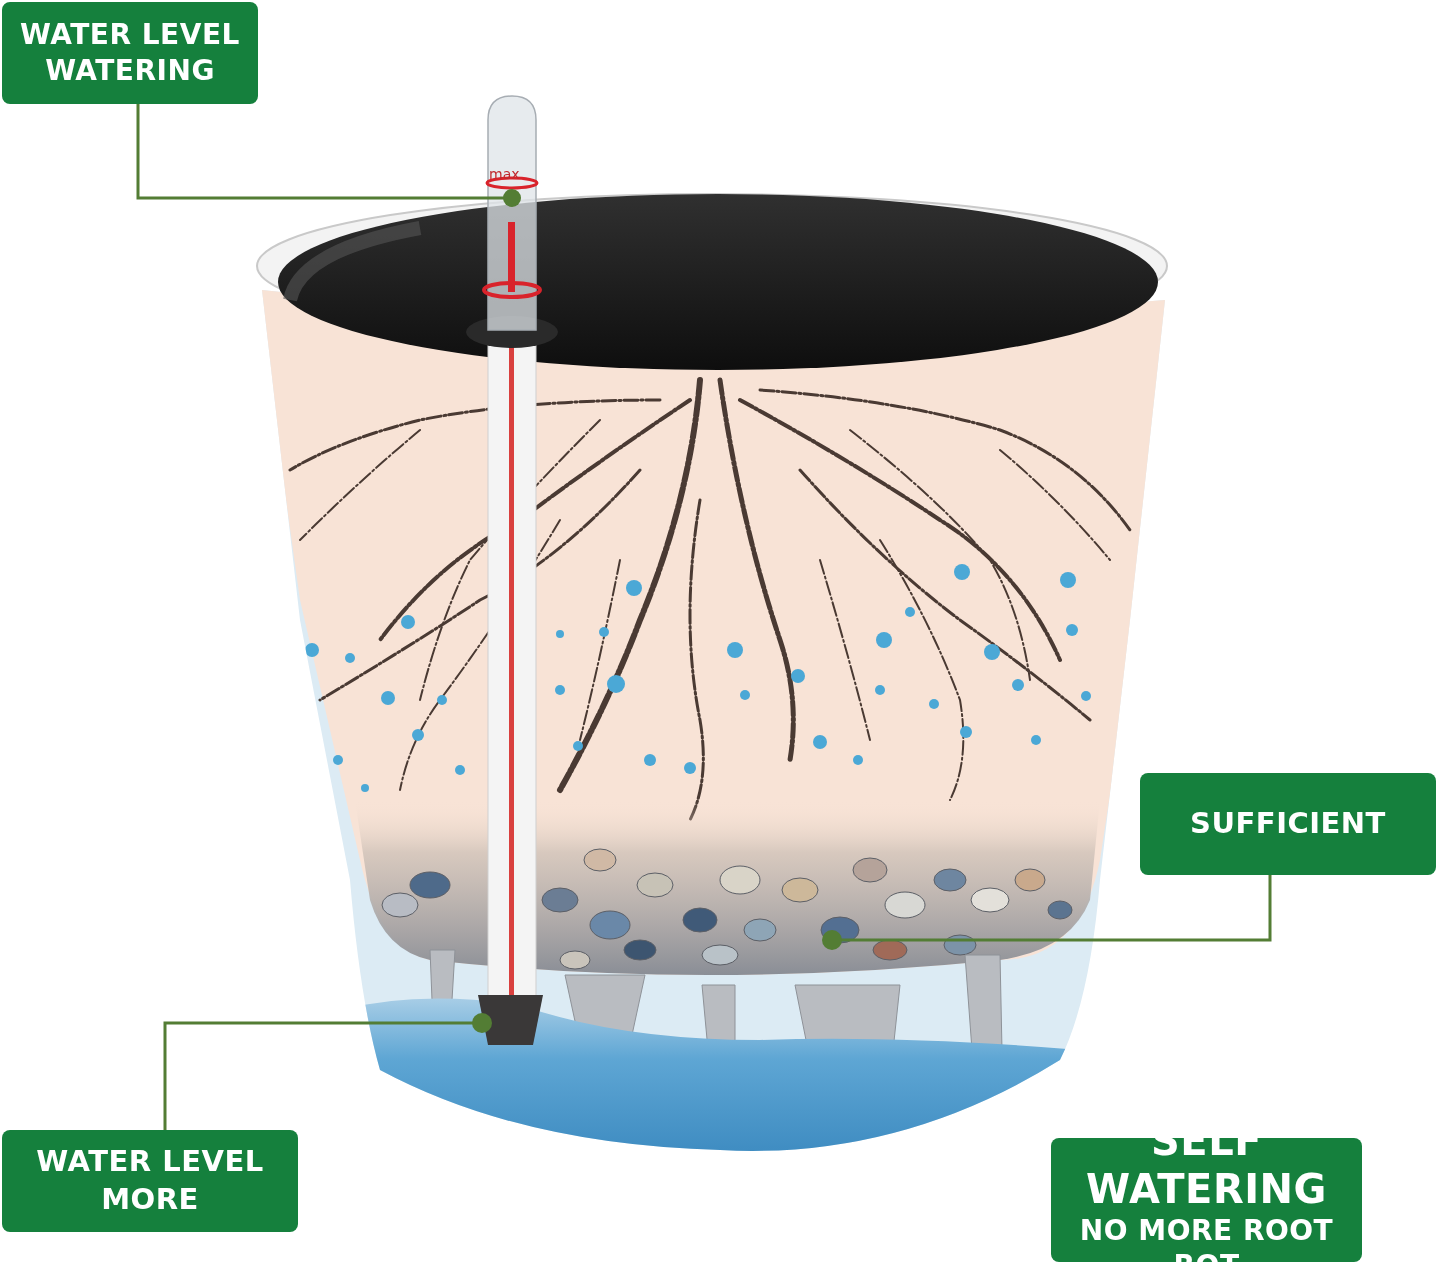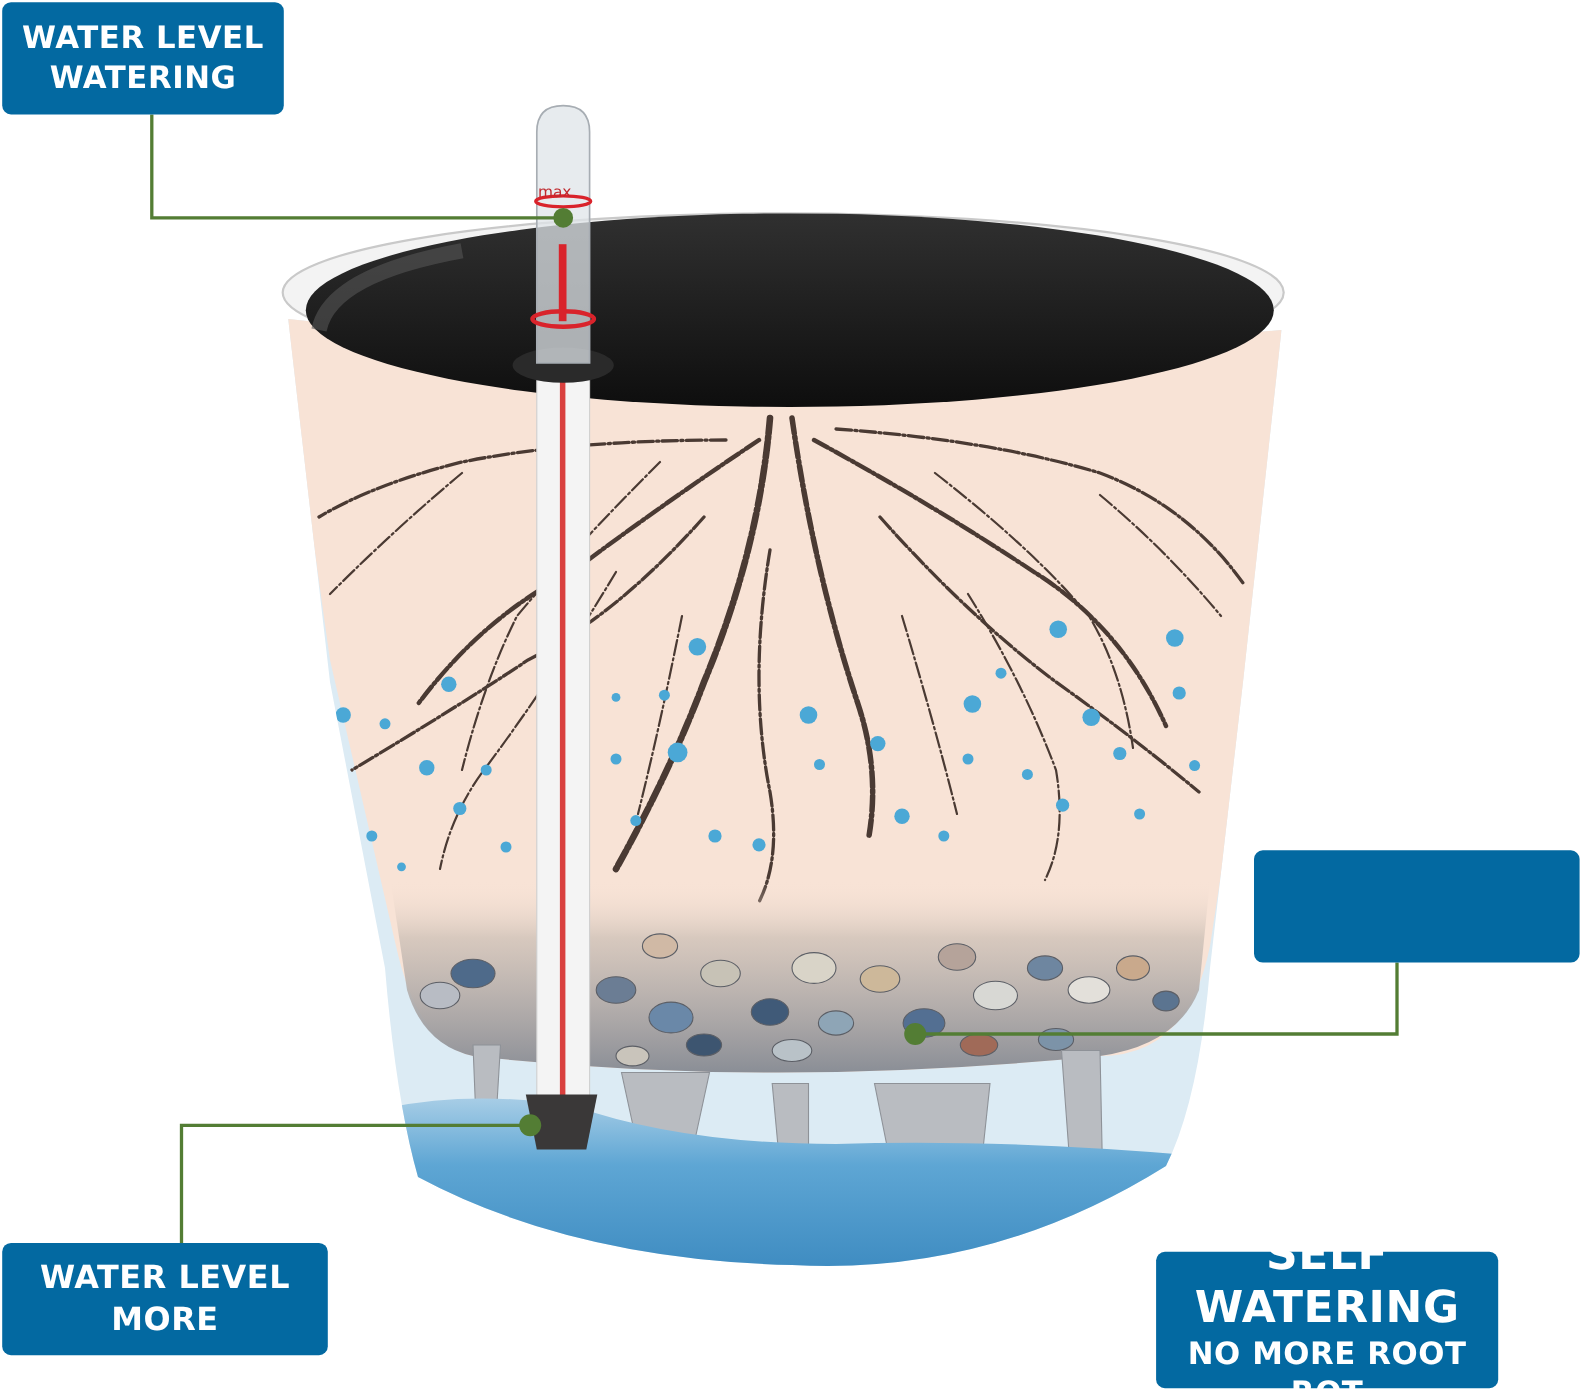--- a/index.html
+++ b/index.html
@@ -1,18 +1,18 @@
 <!DOCTYPE html>
 <html><head>
 <meta charset="utf-8">
 <style>
   html, body { margin:0; padding:0; background:#ffffff; }
   body { width:1445px; height:1266px; position:relative; overflow:hidden; font-family:"DejaVu Sans", sans-serif; }
   .label {
-    position:absolute; background:#0369a1; color:#ffffff; border-radius:8px;
+    position:absolute; background:#15803d; color:#ffffff; border-radius:8px;
     display:flex; flex-direction:column; align-items:center; justify-content:center;
     font-weight:bold; text-align:center; letter-spacing:0.5px;
   }
   .label span { display:block; line-height:1.3; }
   .lbl-indicator { left:2px; top:2px; width:256px; height:102px; font-size:28px; }
   .lbl-supply { left:1140px; top:773px; width:296px; height:102px; font-size:29px; }
   .lbl-shaft { left:2px; top:1130px; width:296px; height:102px; font-size:29px; }
   .lbl-self { left:1051px; top:1138px; width:311px; height:124px; }
   .lbl-self .big { font-size:40px; line-height:1.2; }
   .lbl-self .small { font-size:28px; line-height:1.25; }
@@ -170,20 +170,21 @@
     <circle cx="482" cy="1023" r="10"></circle>
   </g>
 </svg>
 
 <div class="label lbl-indicator">
   <span>WATER LEVEL</span>
   <span>WATERING</span>
 </div>
 
 <div class="label lbl-supply">
+  <span>SUFFICIENT</span>
 </div>
 
 <div class="label lbl-shaft">
   <span>WATER LEVEL</span>
   <span>MORE</span>
 </div>
 
 <div class="label lbl-self">
   <span class="big">SELF WATERING</span>
   <span class="small">NO MORE ROOT ROT</span>

